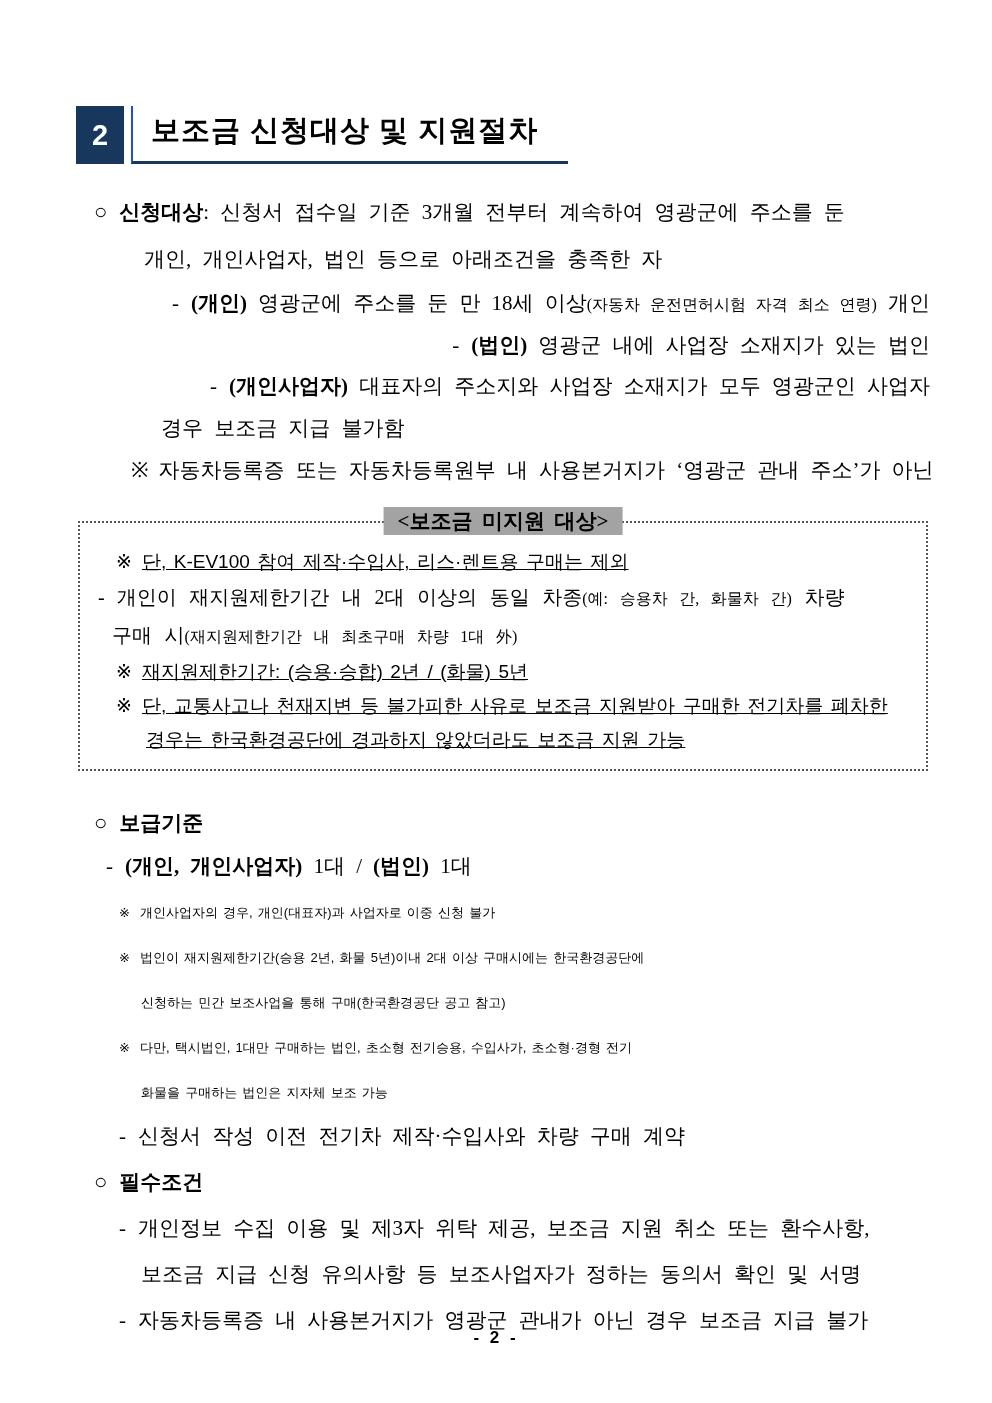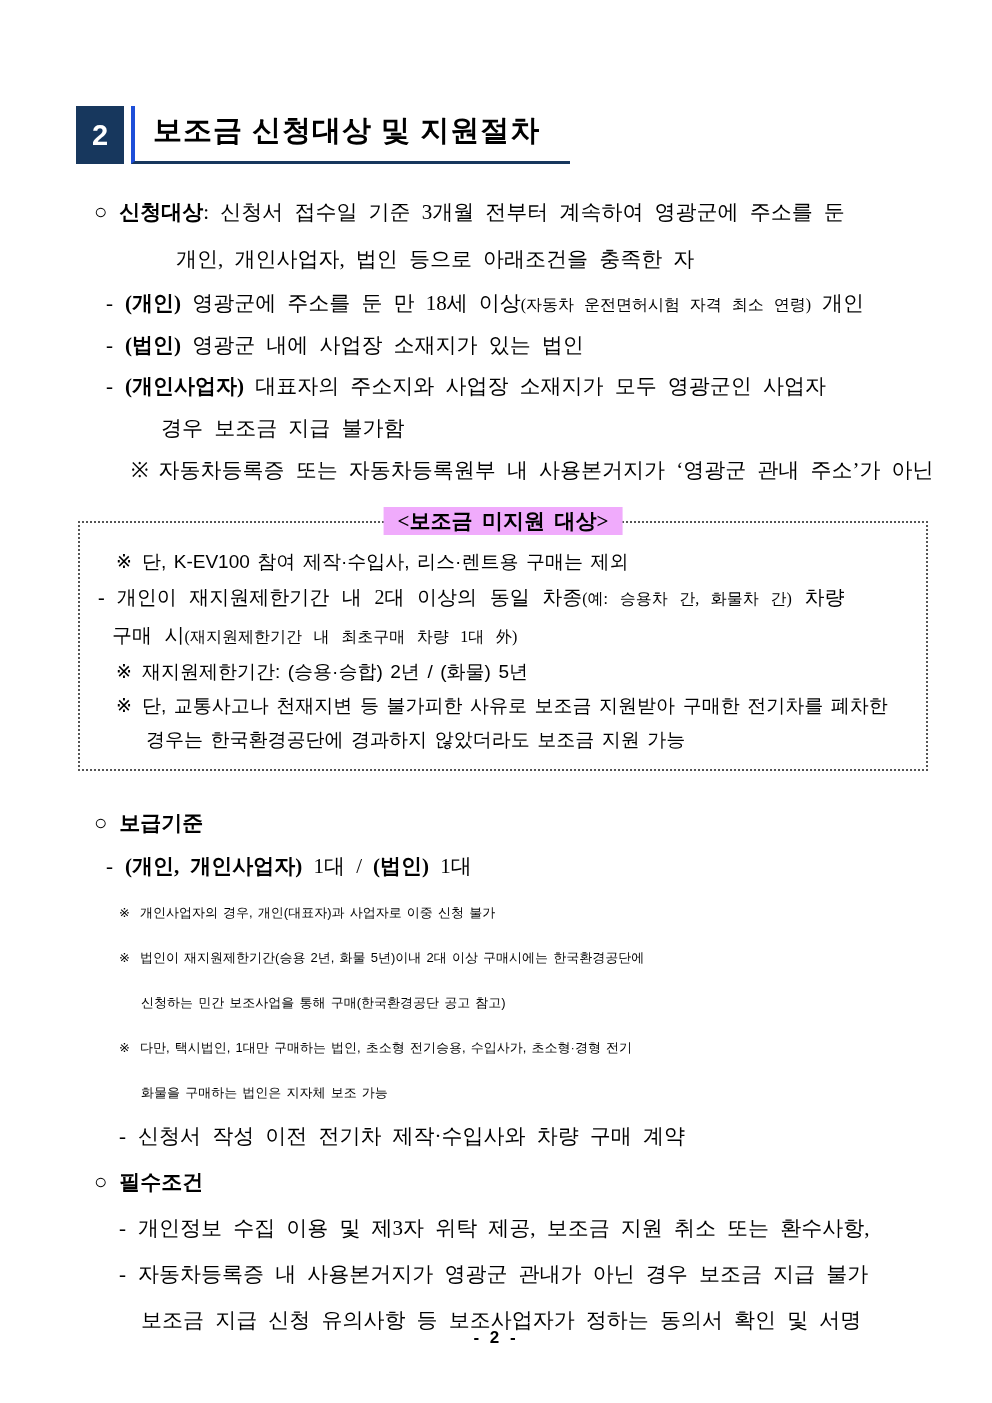--- a/index.html
+++ b/index.html
@@ -18,21 +18,21 @@
   
   .header { display: flex; align-items: stretch; margin-bottom: 24px; }
   .numbox {
     width: 48px; height: 58px; background: #17375d; color: #fff;
     display: flex; align-items: center; justify-content: center;
     font-family: "Liberation Sans", "DejaVu Sans", sans-serif;
     font-weight: bold; font-size: 29px; flex: 0 0 auto;
   }
   .hright {
     margin-left: 7px;
-    border-left: 4px solid #1d4ed8;
+    border-left: 2px solid #1d4ed8;
     border-bottom: 3px solid #17375d;
     padding: 5px 30px 6px 18px;
     min-width: 428px;
   }
   .htitle {
     font-family: "Liberation Sans", "DejaVu Sans", sans-serif;
     font-size: 29px; font-weight: 800; letter-spacing: 1px; color: #000;
     white-space: nowrap;
   }
 
@@ -43,44 +43,44 @@
   .nmark{ display: inline-block; margin-right: 10px; }
   .circ { display: inline-block; margin-right: 12px; font-size: 22px; }
   b     { font-weight: bold; }
 
   .ml18 { margin-left: 18px; }
   .ml30 { margin-left: 30px; }
   .ml43 { margin-left: 43px; }
   .ml55 { margin-left: 55px; }
   .ml65 { margin-left: 65px; }
   .ml85 { margin-left: 85px; }
-  .ml148{ margin-left: 100px; }
+  .ml148{ margin-left: 68px; }
 
-  .items .line { line-height: 41px; }
+  .items .line { line-height: 41px; text-align: right; }
   .note .line  { line-height: 42px; }
 
   .gothic {
     font-family: "Liberation Sans", "DejaVu Sans", sans-serif;
     font-size: 13px; word-spacing: 0.12em;
   }
 
   
   .exc-box {
     position: relative;
     margin: 30px 2px 30px 2px;
     border: 2px dotted #555;
     padding: 22px 10px 12px 10px;
   }
   .exc-title {
     position: absolute; top: -16px; left: 50%; transform: translateX(-50%);
-    background: #f0abfc; padding: 0 14px;
+    background: #a3a3a3; padding: 0 14px;
     font-size: 21px; font-weight: bold; white-space: nowrap; word-spacing: 0.2em;
   }
   .exc-box .line { font-size: 20px; line-height: 36px; word-spacing: 0.38em; }
-  .exc-box .gothic { font-size: 19px; line-height: 34px; word-spacing: 0.12em; }
+  .exc-box .gothic { font-size: 19px; line-height: 34px; word-spacing: 0.12em; text-decoration: underline; }
   .bx-ml8  { margin-left: 8px; }
   .bx-ml22 { margin-left: 22px; }
   .bx-ml26 { margin-left: 26px; }
   .bx-ml56 { margin-left: 56px; }
 
   
   .sec-supply .line { line-height: 43px; }
   .sec-supply .gothic-line { line-height: 40px; margin-top: 5px; }
   .sec-req .line { line-height: 46px; }
 
@@ -178,22 +178,22 @@
     <div class="sec-req">
       <div class="line ml43">
         <span class="dash">-</span><span>신청서 작성 이전 전기차 제작·수입사와 차량 구매 계약</span>
       </div>
       <div class="line ml18">
         <span class="circ">○</span><b>필수조건</b>
       </div>
       <div class="line ml43">
         <span class="dash">-</span><span>개인정보 수집 이용 및 제3자 위탁 제공, 보조금 지원 취소 또는 환수사항,</span>
       </div>
+      <div class="line ml65">보조금 지급 신청 유의사항 등 보조사업자가 정하는 동의서 확인 및 서명</div>
       <div class="line ml43">
         <span class="dash">-</span><span>자동차등록증 내 사용본거지가 영광군 관내가 아닌 경우 보조금 지급 불가</span>
       </div>
-      <div class="line ml65">보조금 지급 신청 유의사항 등 보조사업자가 정하는 동의서 확인 및 서명</div>
     </div>
 
   </div>
 
   <div class="footer">- 2 -</div>
 </div>
 
 </body></html>

